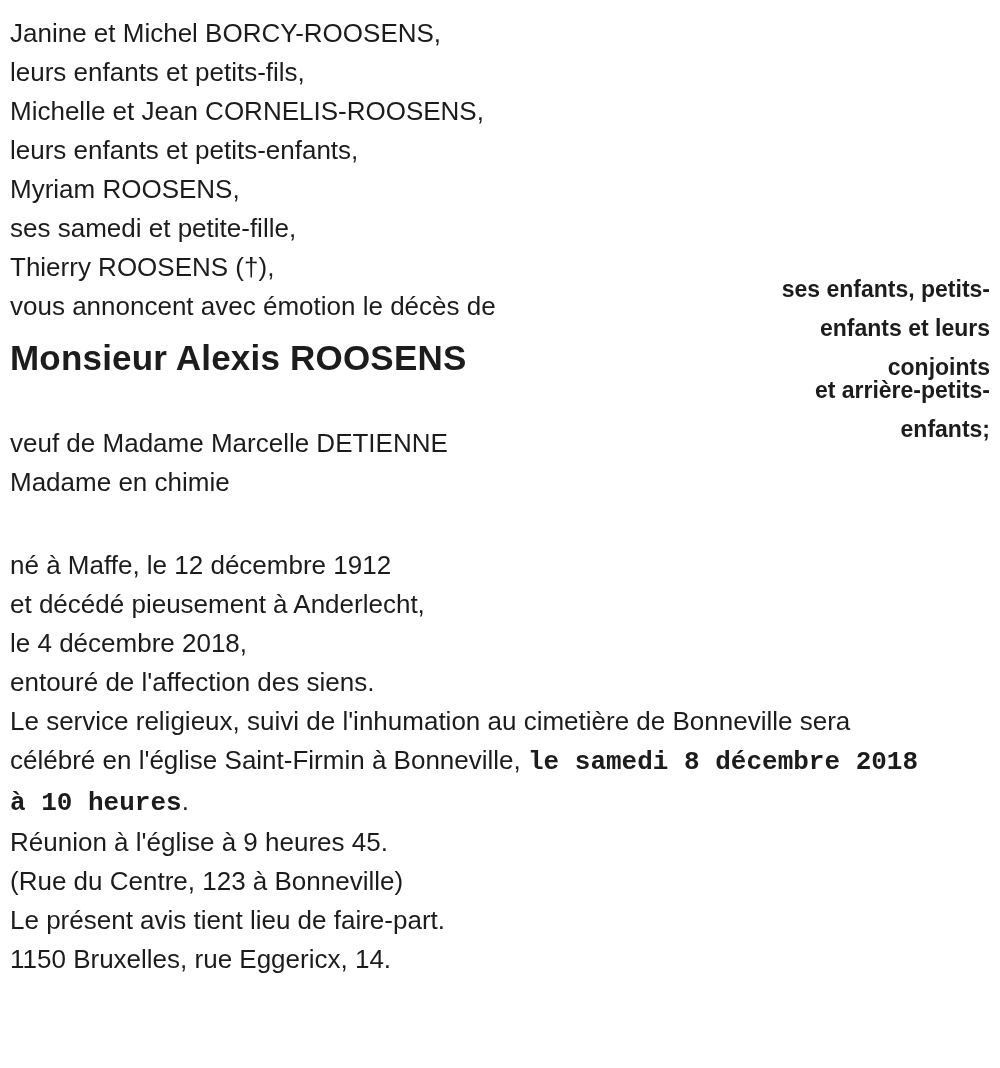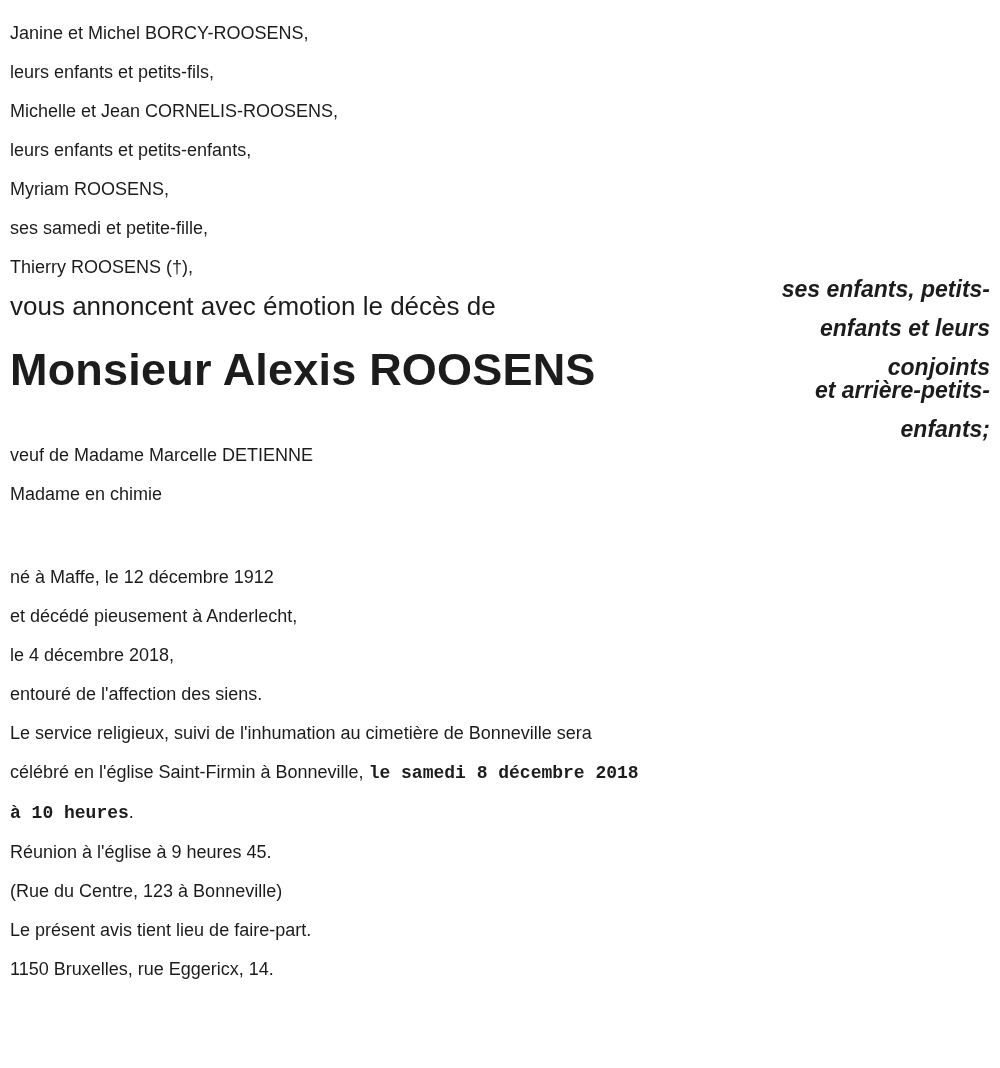--- a/index.html
+++ b/index.html
@@ -12,46 +12,45 @@
   }
   .page {
     position: relative;
     width: 1000px;
     height: 1068px;
     padding: 14px 10px 0 10px;
     overflow: hidden;
     background: #ffffff;
   }
   .line {
-    font-size: 18px;
+    font-size: 26px;
     line-height: 39px;
     white-space: nowrap;
   }
   .announcement {
     font-size: 26px;
     line-height: 39px;
   }
   .deceased-name {
-    margin-top: 20px;
-    font-size: 45px;
+    margin-top: 8px;
+    font-size: 35px;
     line-height: 48px;
     font-weight: 700;
     letter-spacing: 0.2px;
   }
   .status-block { margin-top: 42px; }
   .details-block { margin-top: 44px; }
   .b { font-weight: 700; font-family: Liberation Mono, monospace; }
   .side-note {
     position: absolute;
     right: 10px;
     top: 270px;
     width: 340px;
     text-align: right;
     font-weight: 700;
-    font-style: italic;
     font-size: 23px;
     line-height: 39px;
     color: #1c1c1c;
   }
   .side-group-2 { margin-top: -16px; text-align: right; }
 </style>
 </head>
 <body>
 
 <div class="page">

